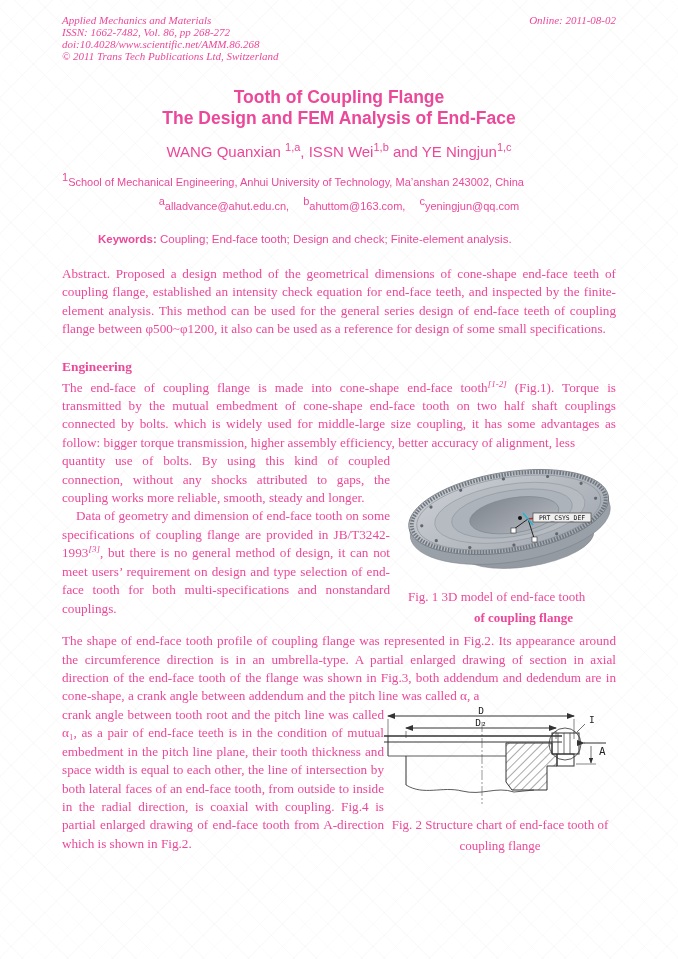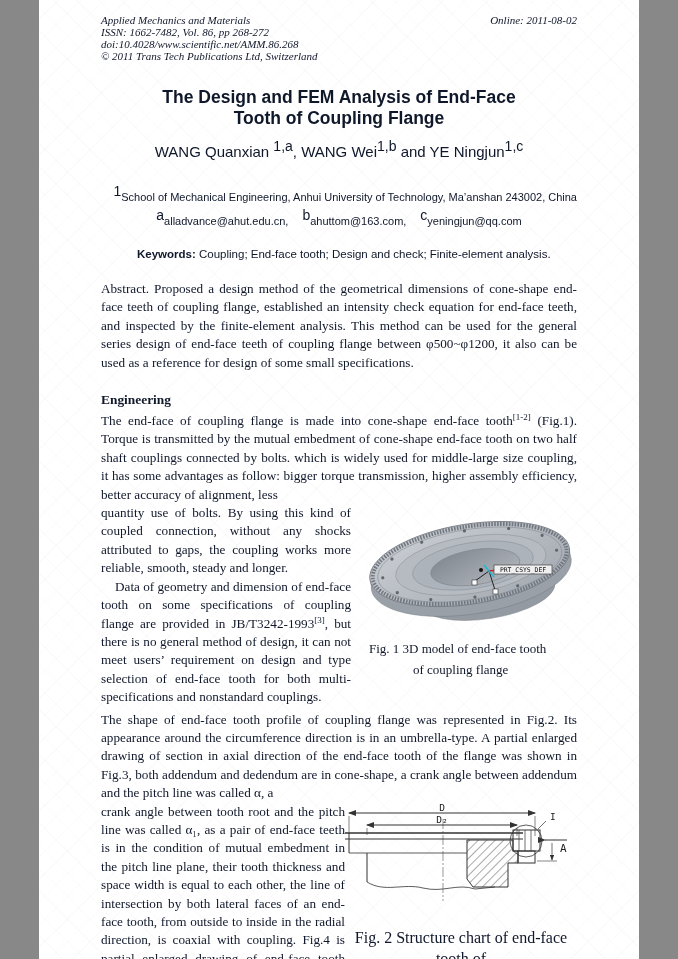--- a/index.html
+++ b/index.html
@@ -1,60 +1,60 @@
 <!DOCTYPE html>
 <html><head>
 <meta charset="utf-8">
 <style>
   html,body{margin:0;padding:0;background:#888;}
   .page{
-    position:relative; width:600px; height:959px; margin:0 auto;
+    position:relative; width:678px; height:959px; margin:0 auto;
     background:#ffffff; overflow:hidden;
-    font-family:"Liberation Serif", serif; color:#0f172a;
+    font-family:"Liberation Serif", serif; color:#ec4899;
   }
   .watermark{
     position:absolute; inset:0; pointer-events:none;
     background:
       repeating-linear-gradient(45deg, rgba(80,80,110,0.025) 0 1px, transparent 1px 16px),
       repeating-linear-gradient(-45deg, rgba(80,80,110,0.025) 0 1px, transparent 1px 16px);
   }
   .content{position:relative; padding:14px 62px 0 62px;}
   
   .hdr{display:flex; justify-content:space-between; align-items:flex-start;
        font-family:"Liberation Serif", serif; font-style:italic; font-size:11px; line-height:12px;}
   .hdr .left div{white-space:nowrap;}
   
   .title{margin-top:25px; text-align:center; font-family:"Liberation Sans", sans-serif;
          font-weight:bold; font-size:17.5px; line-height:21px;}
   .authors{margin-top:14px; text-align:center; font-family:"Liberation Sans", sans-serif; font-size:15px;}
-  .authors sup, .affil sup, .emails sup{font-size:14px; line-height:0;}
-  .affil{margin-top:31px; text-align:right; font-family:"Liberation Sans", sans-serif; font-size:11px;}
+  .authors sup, .affil sup, .emails sup{font-size:11px; line-height:0;}
+  .affil{margin-top:16px; text-align:left; font-family:"Liberation Sans", sans-serif; font-size:11px;}
   .emails{margin-top:12px; text-align:center; font-family:"Liberation Sans", sans-serif; font-size:11px;}
   .emails .grp{margin:0 7px;}
   .kw{margin-top:21px; font-family:"Liberation Sans", sans-serif; font-size:11.5px;}
   .kw b{font-weight:bold;padding-left:36px;}
   
   .body-p{font-size:13.2px; line-height:18.4px; text-align:justify;}
   .abstract{margin-top:20px;}
   .abstract b{font-weight:normal;}
   .sect-h{margin-top:20px; font-size:13.4px; font-weight:bold;}
   .sect-h2{margin-top:12px; font-size:13.4px; font-weight:bold;}
   .p-full{margin-top:4px;}
   .row{display:flex; align-items:flex-start;}
   .col-text1{width:328px;}
   .col-fig1{flex:1; padding-left:12px;}
   .col-text2{width:322px;font-family:Liberation Serif, serif;}
   .col-fig2{flex:1; padding-left:0px;}
   .indent{text-indent:14px;}
-  sup.ref{font-size:9px; line-height:0;}
+  sup.ref{font-size:9px; line-height:0;font-style:italic;}
   
   .fig1-cap{font-size:13px; line-height:21px; margin-top:4px;}
   .fig1-cap .l1{margin-left:6px;}
-  .fig1-cap .l2{margin-left:50px;}
-  .fig2-cap{font-size:16px; line-height:21px; text-align:center; margin-top:18px;}
+  .fig1-cap .l2{margin-left:72px;font-weight:bold;}
+  .fig2-cap{font-size:13px; line-height:21px; text-align:center; margin-top:2px;}
   svg text{font-family:"DejaVu Sans Mono", monospace;}
   .fig1-wrap{margin-top:4px;}
 </style>
 </head>
 <body>
 
 <div class="page">
   <div class="watermark"></div>
   <div class="content">
 
@@ -62,25 +62,25 @@
       <div class="left">
         <div>Applied Mechanics and Materials</div>
         <div>ISSN: 1662-7482, Vol. 86, pp 268-272</div>
         <div>doi:10.4028/www.scientific.net/AMM.86.268</div>
         <div>© 2011 Trans Tech Publications Ltd, Switzerland</div>
       </div>
       <div class="right">Online: 2011-08-02</div>
     </div>
 
     <div class="title">
+      <div>Tooth of Coupling Flange</div>
       <div>The Design and FEM Analysis of End-Face</div>
-      <div>Tooth of Coupling Flange</div>
-    </div>
-
-    <div class="authors"><span>WANG Quanxian </span><sup>1,a</sup><span>, </span><span>WANG Wei</span><sup>1,b</sup><span> and </span><span>YE Ningjun</span><sup>1,c</sup></div>
+    </div>
+
+    <div class="authors"><span>WANG Quanxian </span><sup>1,a</sup><span>, </span><span>ISSN Wei</span><sup>1,b</sup><span> and </span><span>YE Ningjun</span><sup>1,c</sup></div>
 
     <div class="affil"><sup>1</sup><span>School of Mechanical Engineering, Anhui University of Technology, Ma’anshan 243002, China</span></div>
 
     <div class="emails"><span class="grp"><sup>a</sup><span>alladvance@ahut.edu.cn,</span></span><span class="grp"><sup>b</sup><span>ahuttom@163.com,</span></span><span class="grp"><sup>c</sup><span>yeningjun@qq.com</span></span></div>
 
     <div class="kw"><b>Keywords:</b><span> Coupling; End-face tooth; Design and check; Finite-element analysis.</span></div>
 
     <div class="body-p abstract"><b>Abstract.</b><span> Proposed a design method of the geometrical dimensions of cone-shape end-face teeth of coupling flange, established an intensity check equation for end-face teeth, and inspected by the finite-element analysis. This method can be used for the general series design of end-face teeth of coupling flange between φ500~φ1200, it also can be used as a reference for design of some small specifications.</span></div>
 
     <div class="sect-h">Engineering</div>

